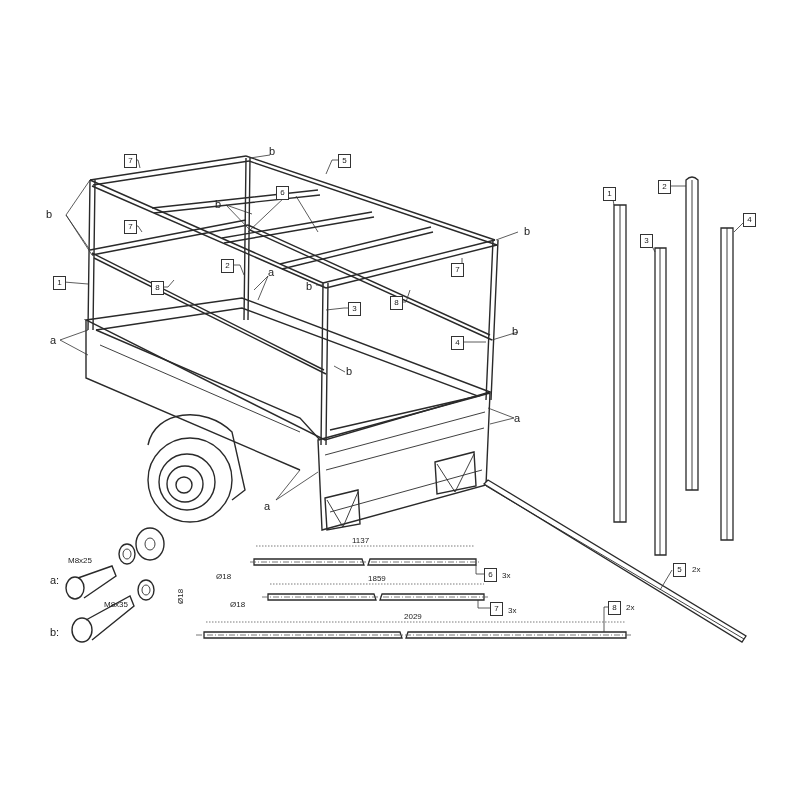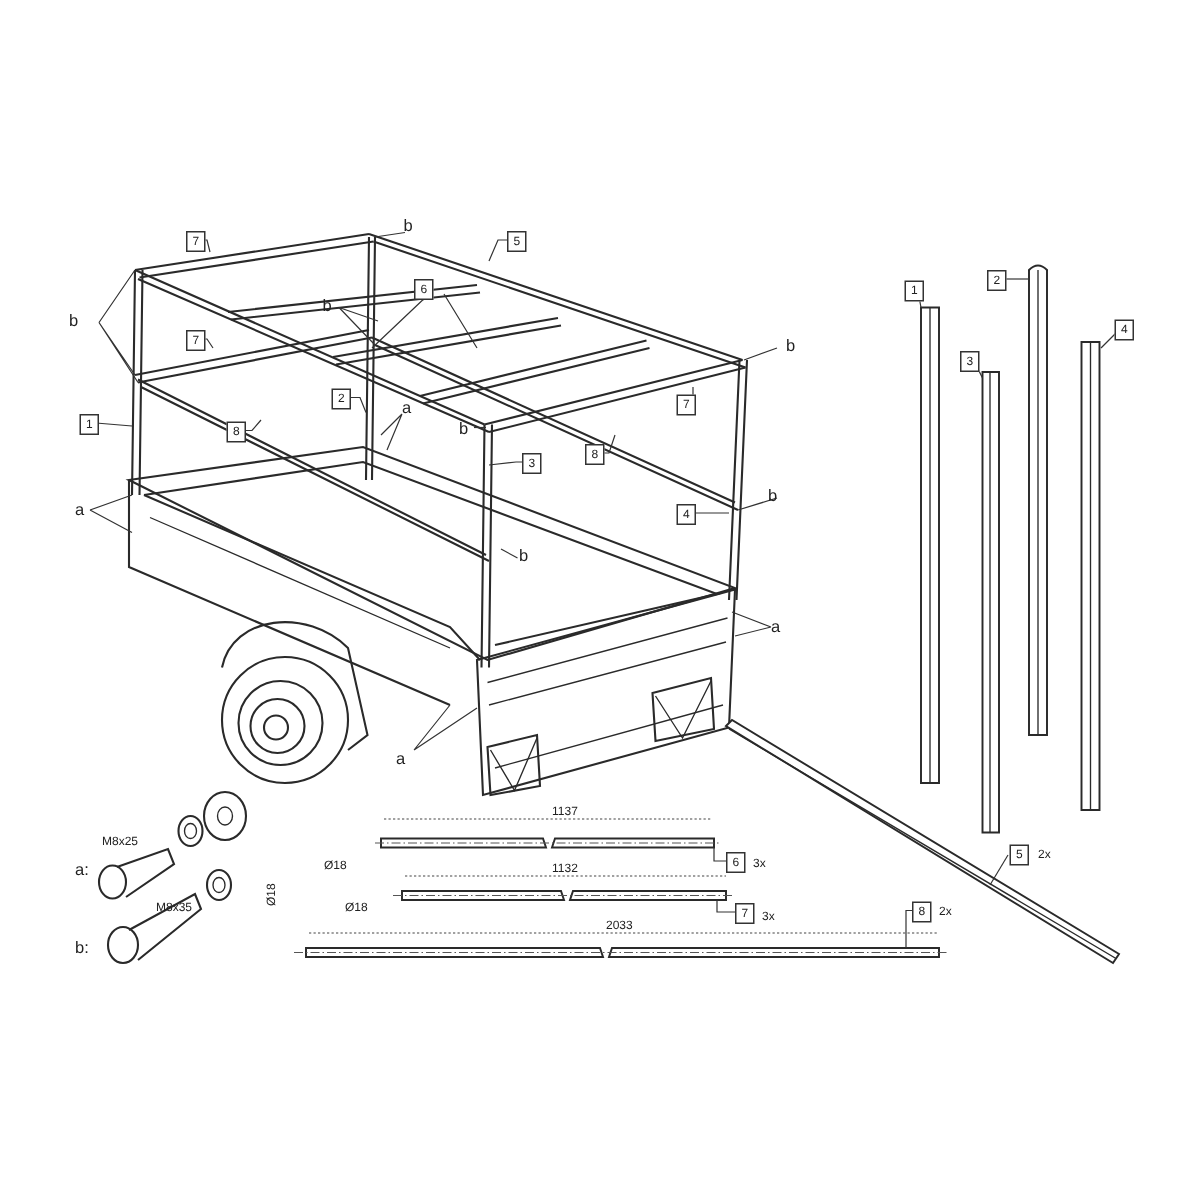--- a/index.html
+++ b/index.html
@@ -176,31 +176,31 @@
 <span class="lbl" style="left:264px;top:500px">a</span>
 
 <div class="box" style="left:603px;top:187px">1</div>
 <div class="box" style="left:658px;top:180px">2</div>
 <div class="box" style="left:640px;top:234px">3</div>
 <div class="box" style="left:743px;top:213px">4</div>
 
 <div class="box" style="left:673px;top:563px">5</div>
 <span class="small" style="left:692px;top:565px">2x</span>
 
-<span class="dimt" style="left:368px;top:536px">1137</span>
+<span class="dimt" style="left:352px;top:536px">1137</span>
 <span class="dimt" style="left:216px;top:572px">Ø18</span>
 <div class="box" style="left:484px;top:568px">6</div>
 <span class="small" style="left:502px;top:571px">3x</span>
 
-<span class="dimt" style="left:368px;top:574px">1132</span>
+<span class="dimt" style="left:368px;top:574px">1859</span>
 <span class="dimt" style="left:230px;top:600px">Ø18</span>
 <div class="box" style="left:490px;top:602px">7</div>
 <span class="small" style="left:508px;top:606px">3x</span>
 
-<span class="dimt" style="left:404px;top:612px">2033</span>
+<span class="dimt" style="left:404px;top:612px">2029</span>
 <span class="dimt" style="left:176px;top:604px;transform:rotate(-90deg);transform-origin:left top">Ø18</span>
 <div class="box" style="left:608px;top:601px">8</div>
 <span class="small" style="left:626px;top:603px">2x</span>
 
 <span class="lbl" style="left:50px;top:574px">a:</span>
 <span class="small" style="left:68px;top:556px">M8x25</span>
 <span class="lbl" style="left:50px;top:626px">b:</span>
 <span class="small" style="left:104px;top:600px">M8x35</span>
 
 </body></html>

